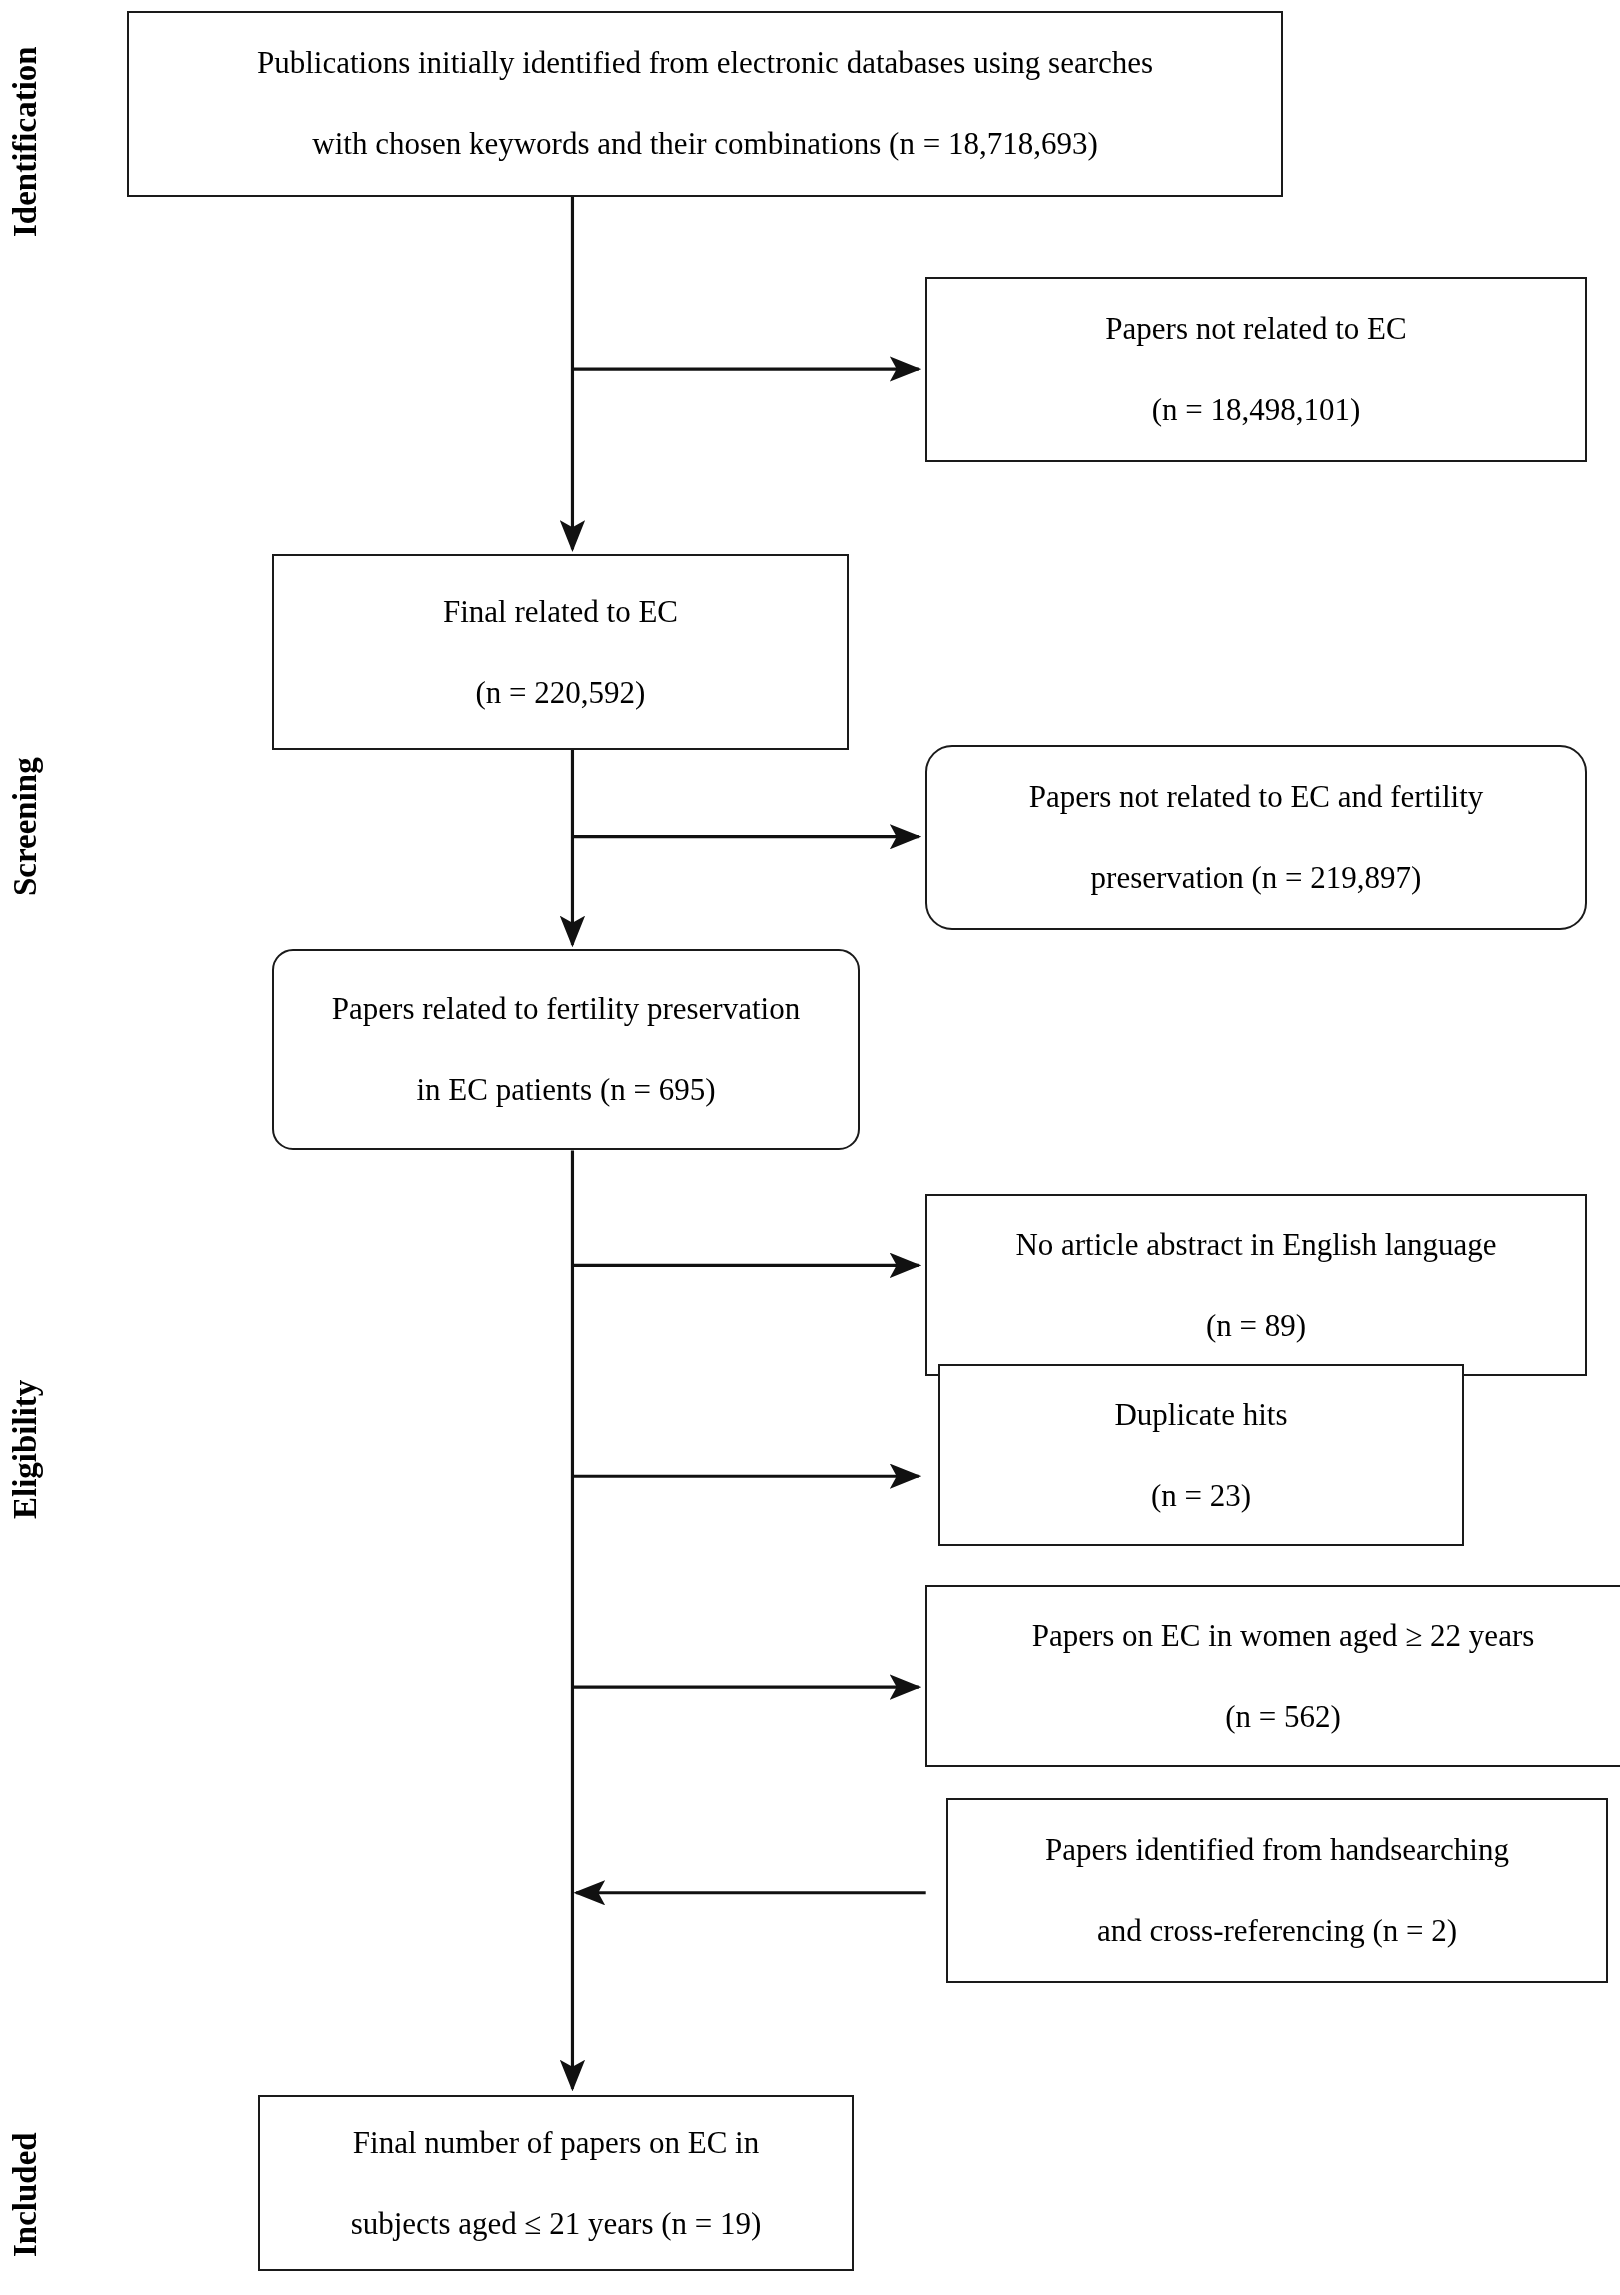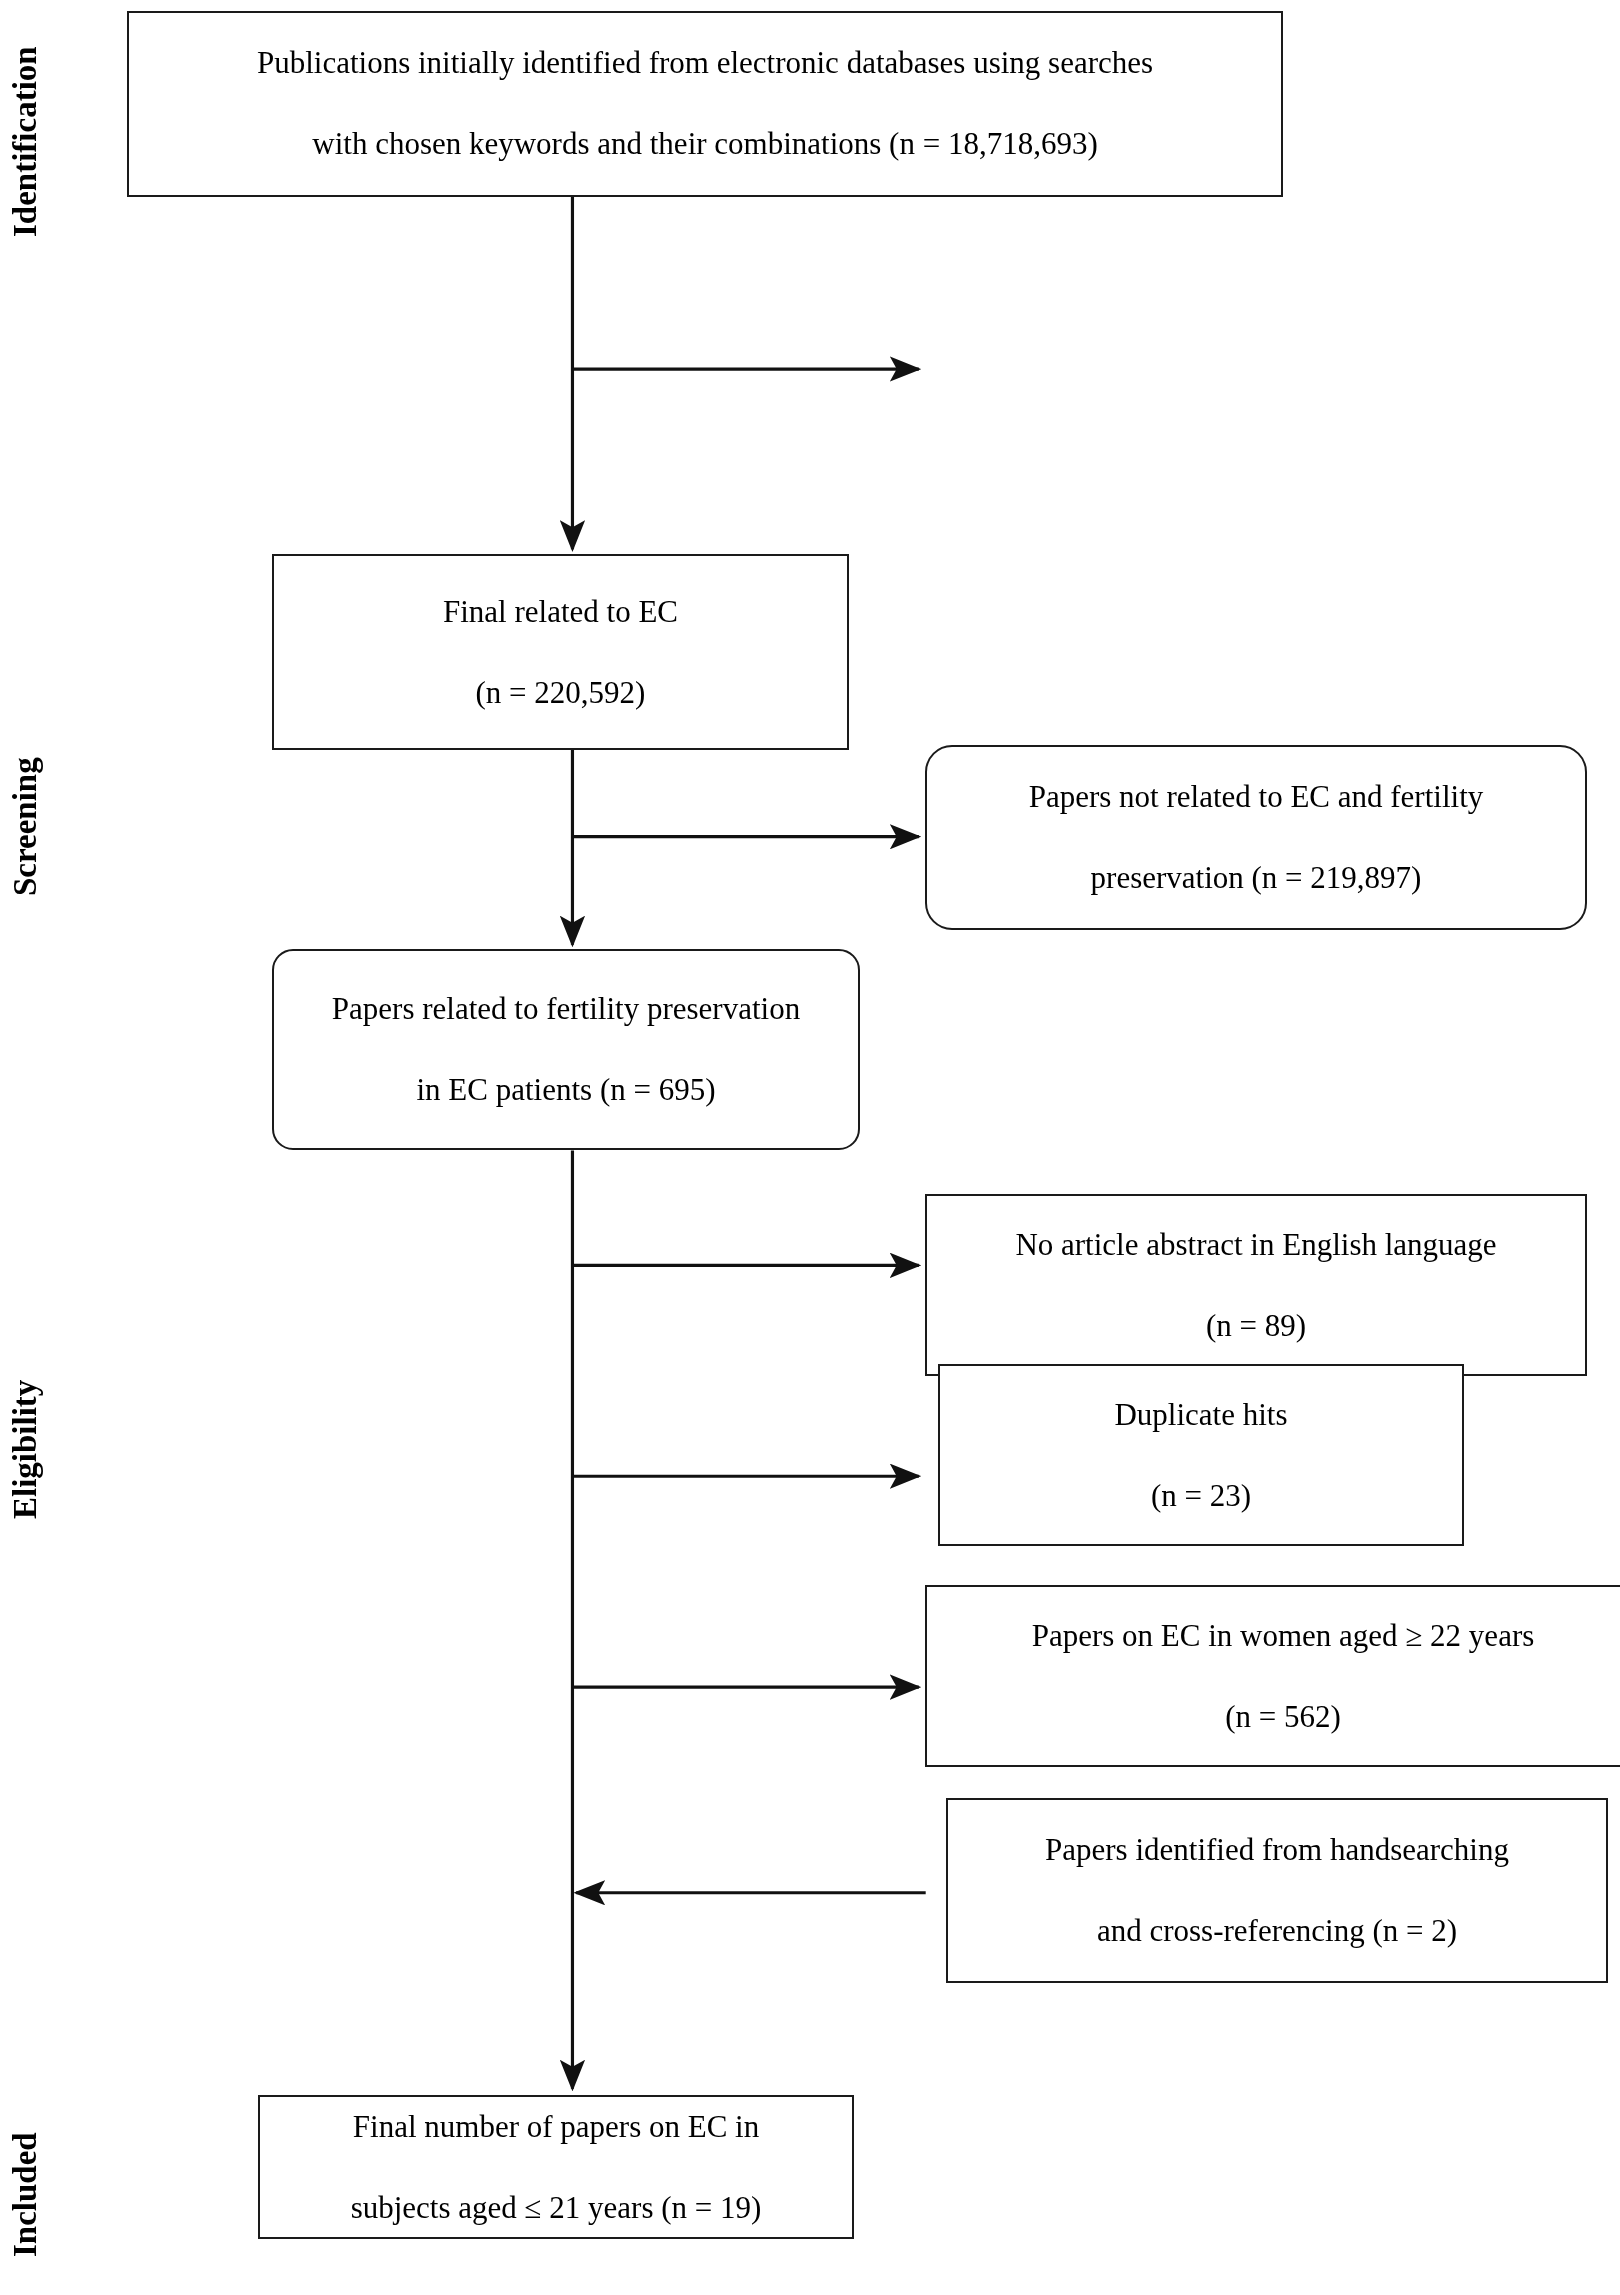--- a/index.html
+++ b/index.html
@@ -100,20 +100,24 @@
 
   <div class="stage-label" style="left:7.4px; top:1519px;">Eligibility</div>
 
   <div class="stage-label" style="left:7.4px; top:2257px;">Included</div>
 
   <div class="node-box" style="left:127px; top:10.5px; width:1156px; height:186px;">
     <span class="node-line">Publications initially identified from electronic databases using searches</span>
     <span class="node-line">with chosen keywords and their combinations (n = 18,718,693)</span>
   </div>
 
+  <div class="node-box" style="left:925px; top:277px; width:662px; height:185px;">
+    <span class="node-line">Papers not related to EC</span>
+    <span class="node-line">(n = 18,498,101)</span>
+  </div>
 
   <div class="node-box" style="left:272px; top:554px; width:577px; height:196px;">
     <span class="node-line">Final related to EC</span>
     <span class="node-line">(n = 220,592)</span>
   </div>
 
   <div class="node-box" style="left:925px; top:745px; width:662px; height:185px;border-radius:27px;">
     <span class="node-line">Papers not related to EC and fertility</span>
     <span class="node-line">preservation (n = 219,897)</span>
   </div>
@@ -136,19 +140,19 @@
   <div class="node-box" style="left:925px; top:1585px; width:716px; height:182px;">
     <span class="node-line">Papers on EC in women aged ≥ 22 years</span>
     <span class="node-line">(n = 562)</span>
   </div>
 
   <div class="node-box" style="left:925px; top:1798px; width:662px; height:185px;margin-left:21px;">
     <span class="node-line">Papers identified from handsearching</span>
     <span class="node-line">and cross-referencing  (n = 2)</span>
   </div>
 
-  <div class="node-box" style="left:258px; top:2095px; width:596px; height:144px;">
+  <div class="node-box" style="left:258px; top:2095px; width:596px; height:176px;">
     <span class="node-line">Final number of papers on EC in</span>
     <span class="node-line">subjects aged ≤ 21 years (n = 19)</span>
   </div>
 
 </div>
 
 
 </body></html>

